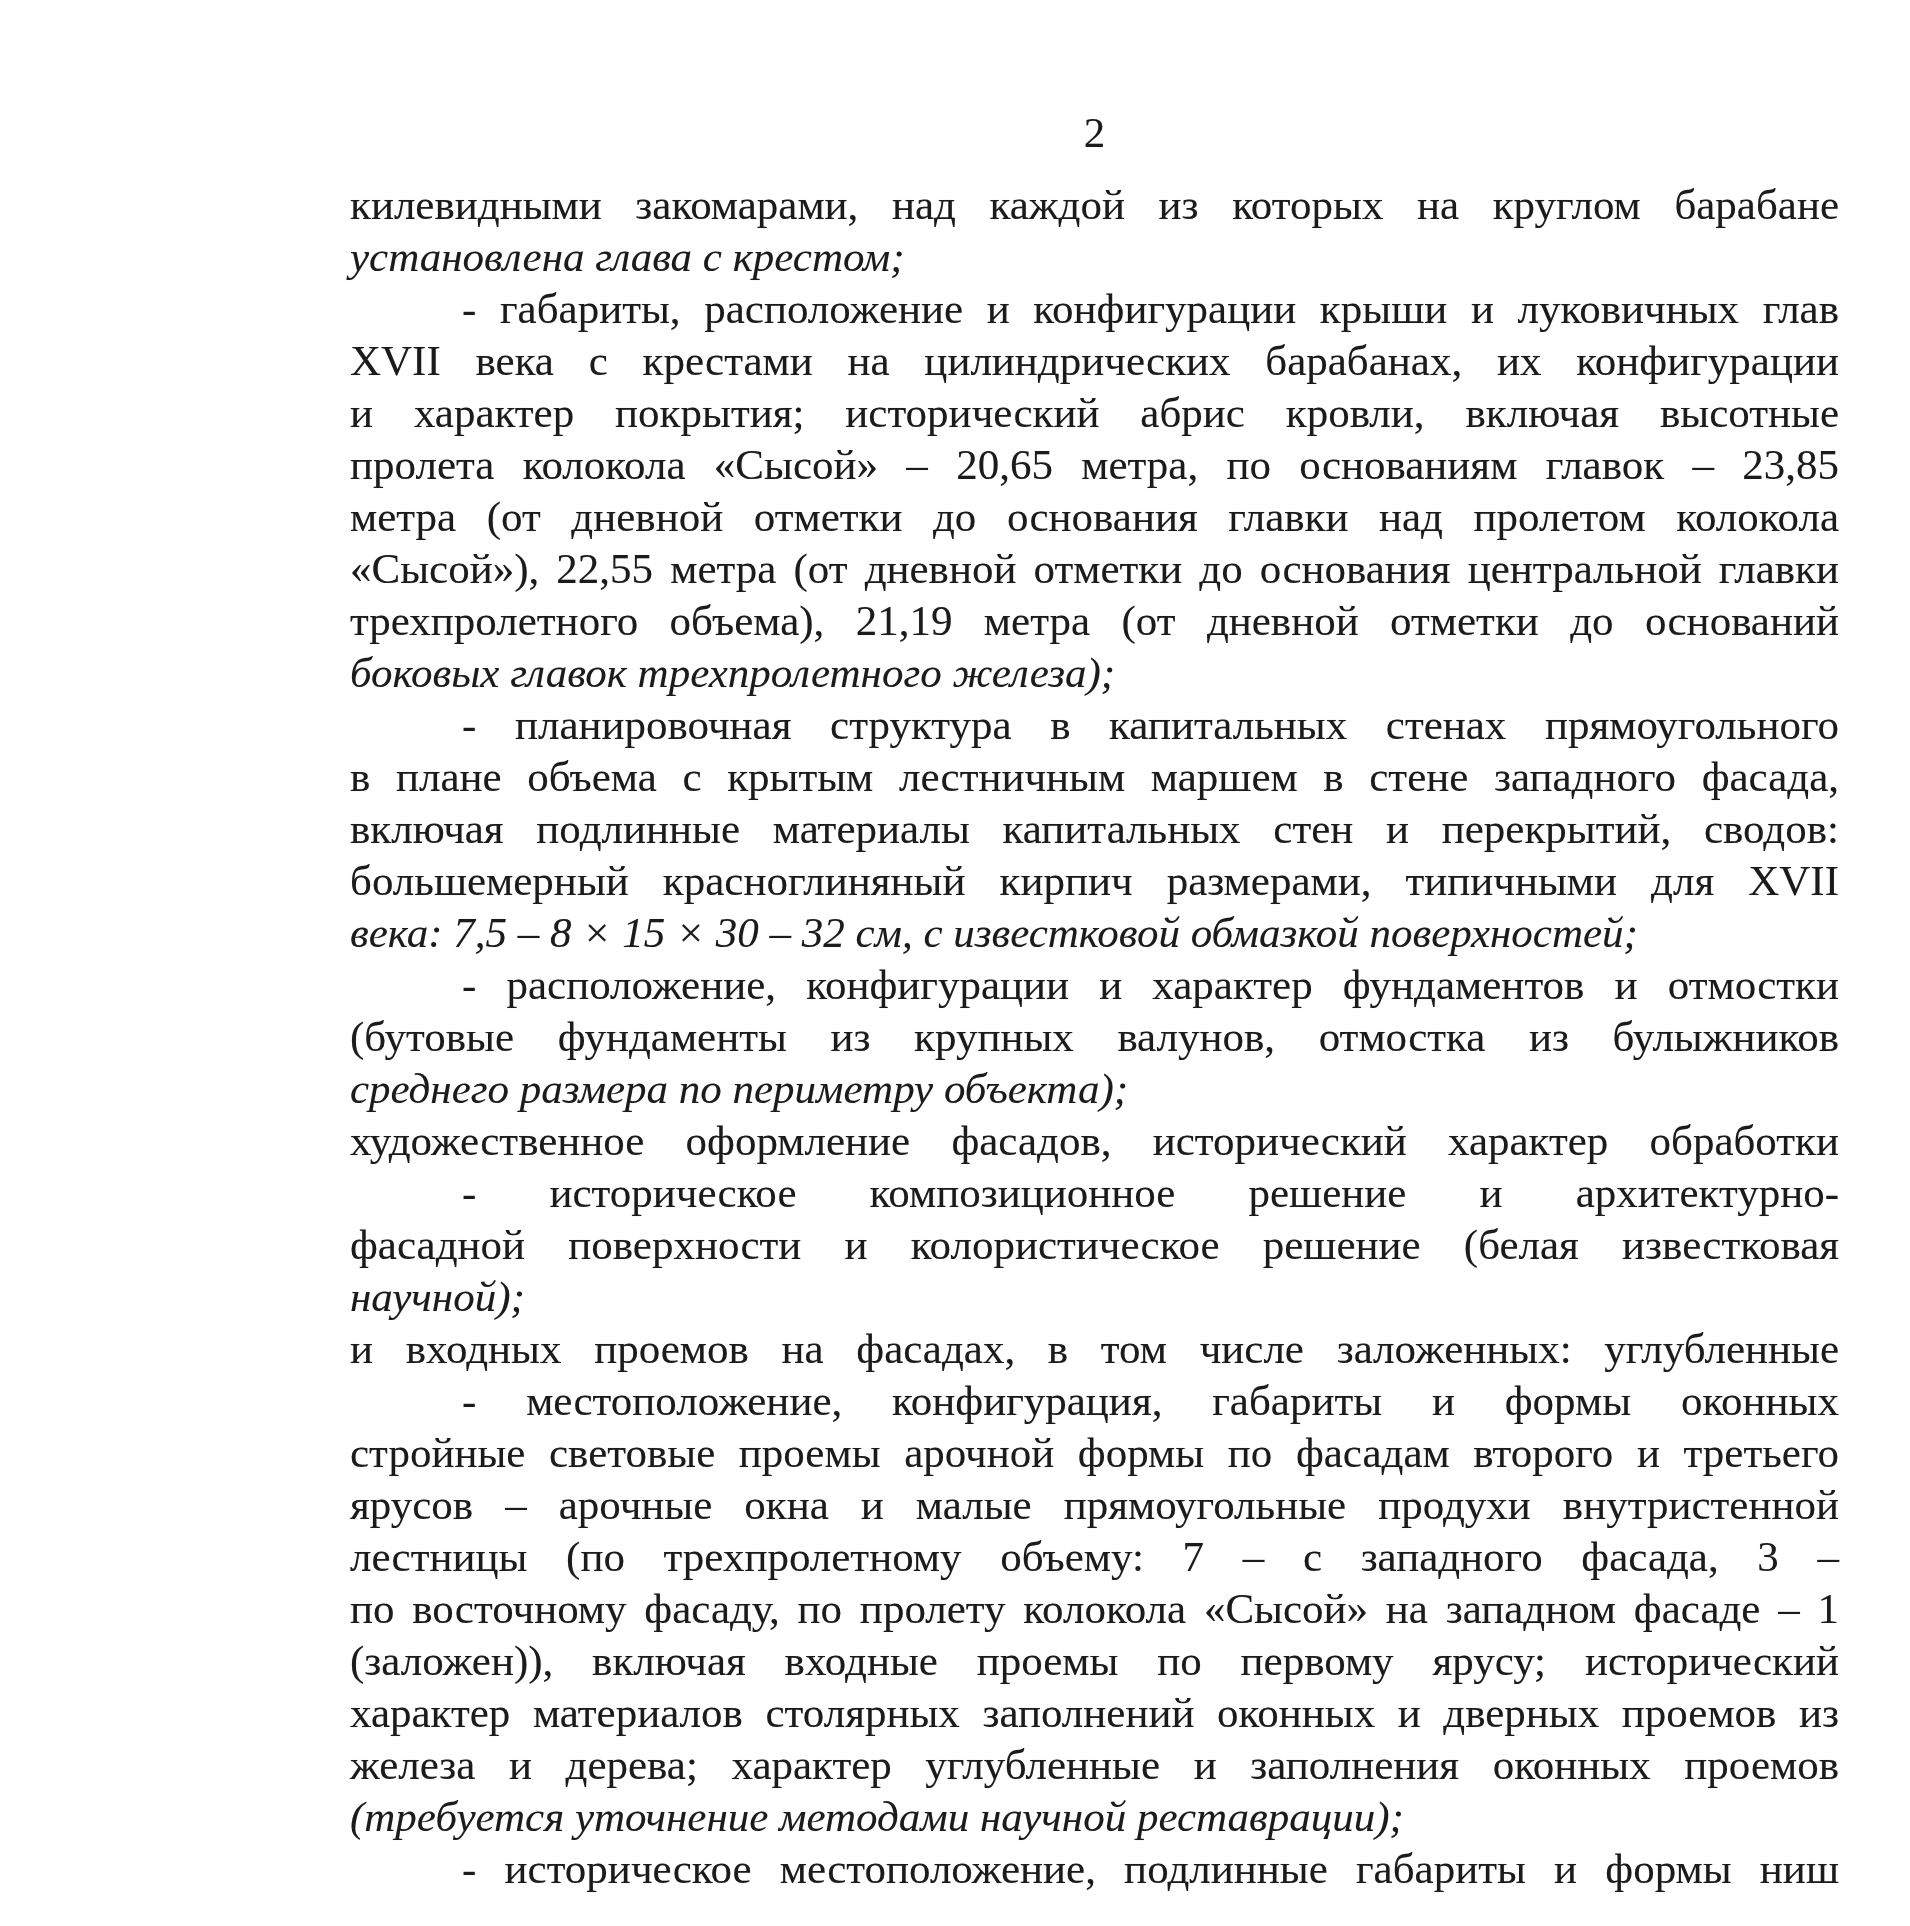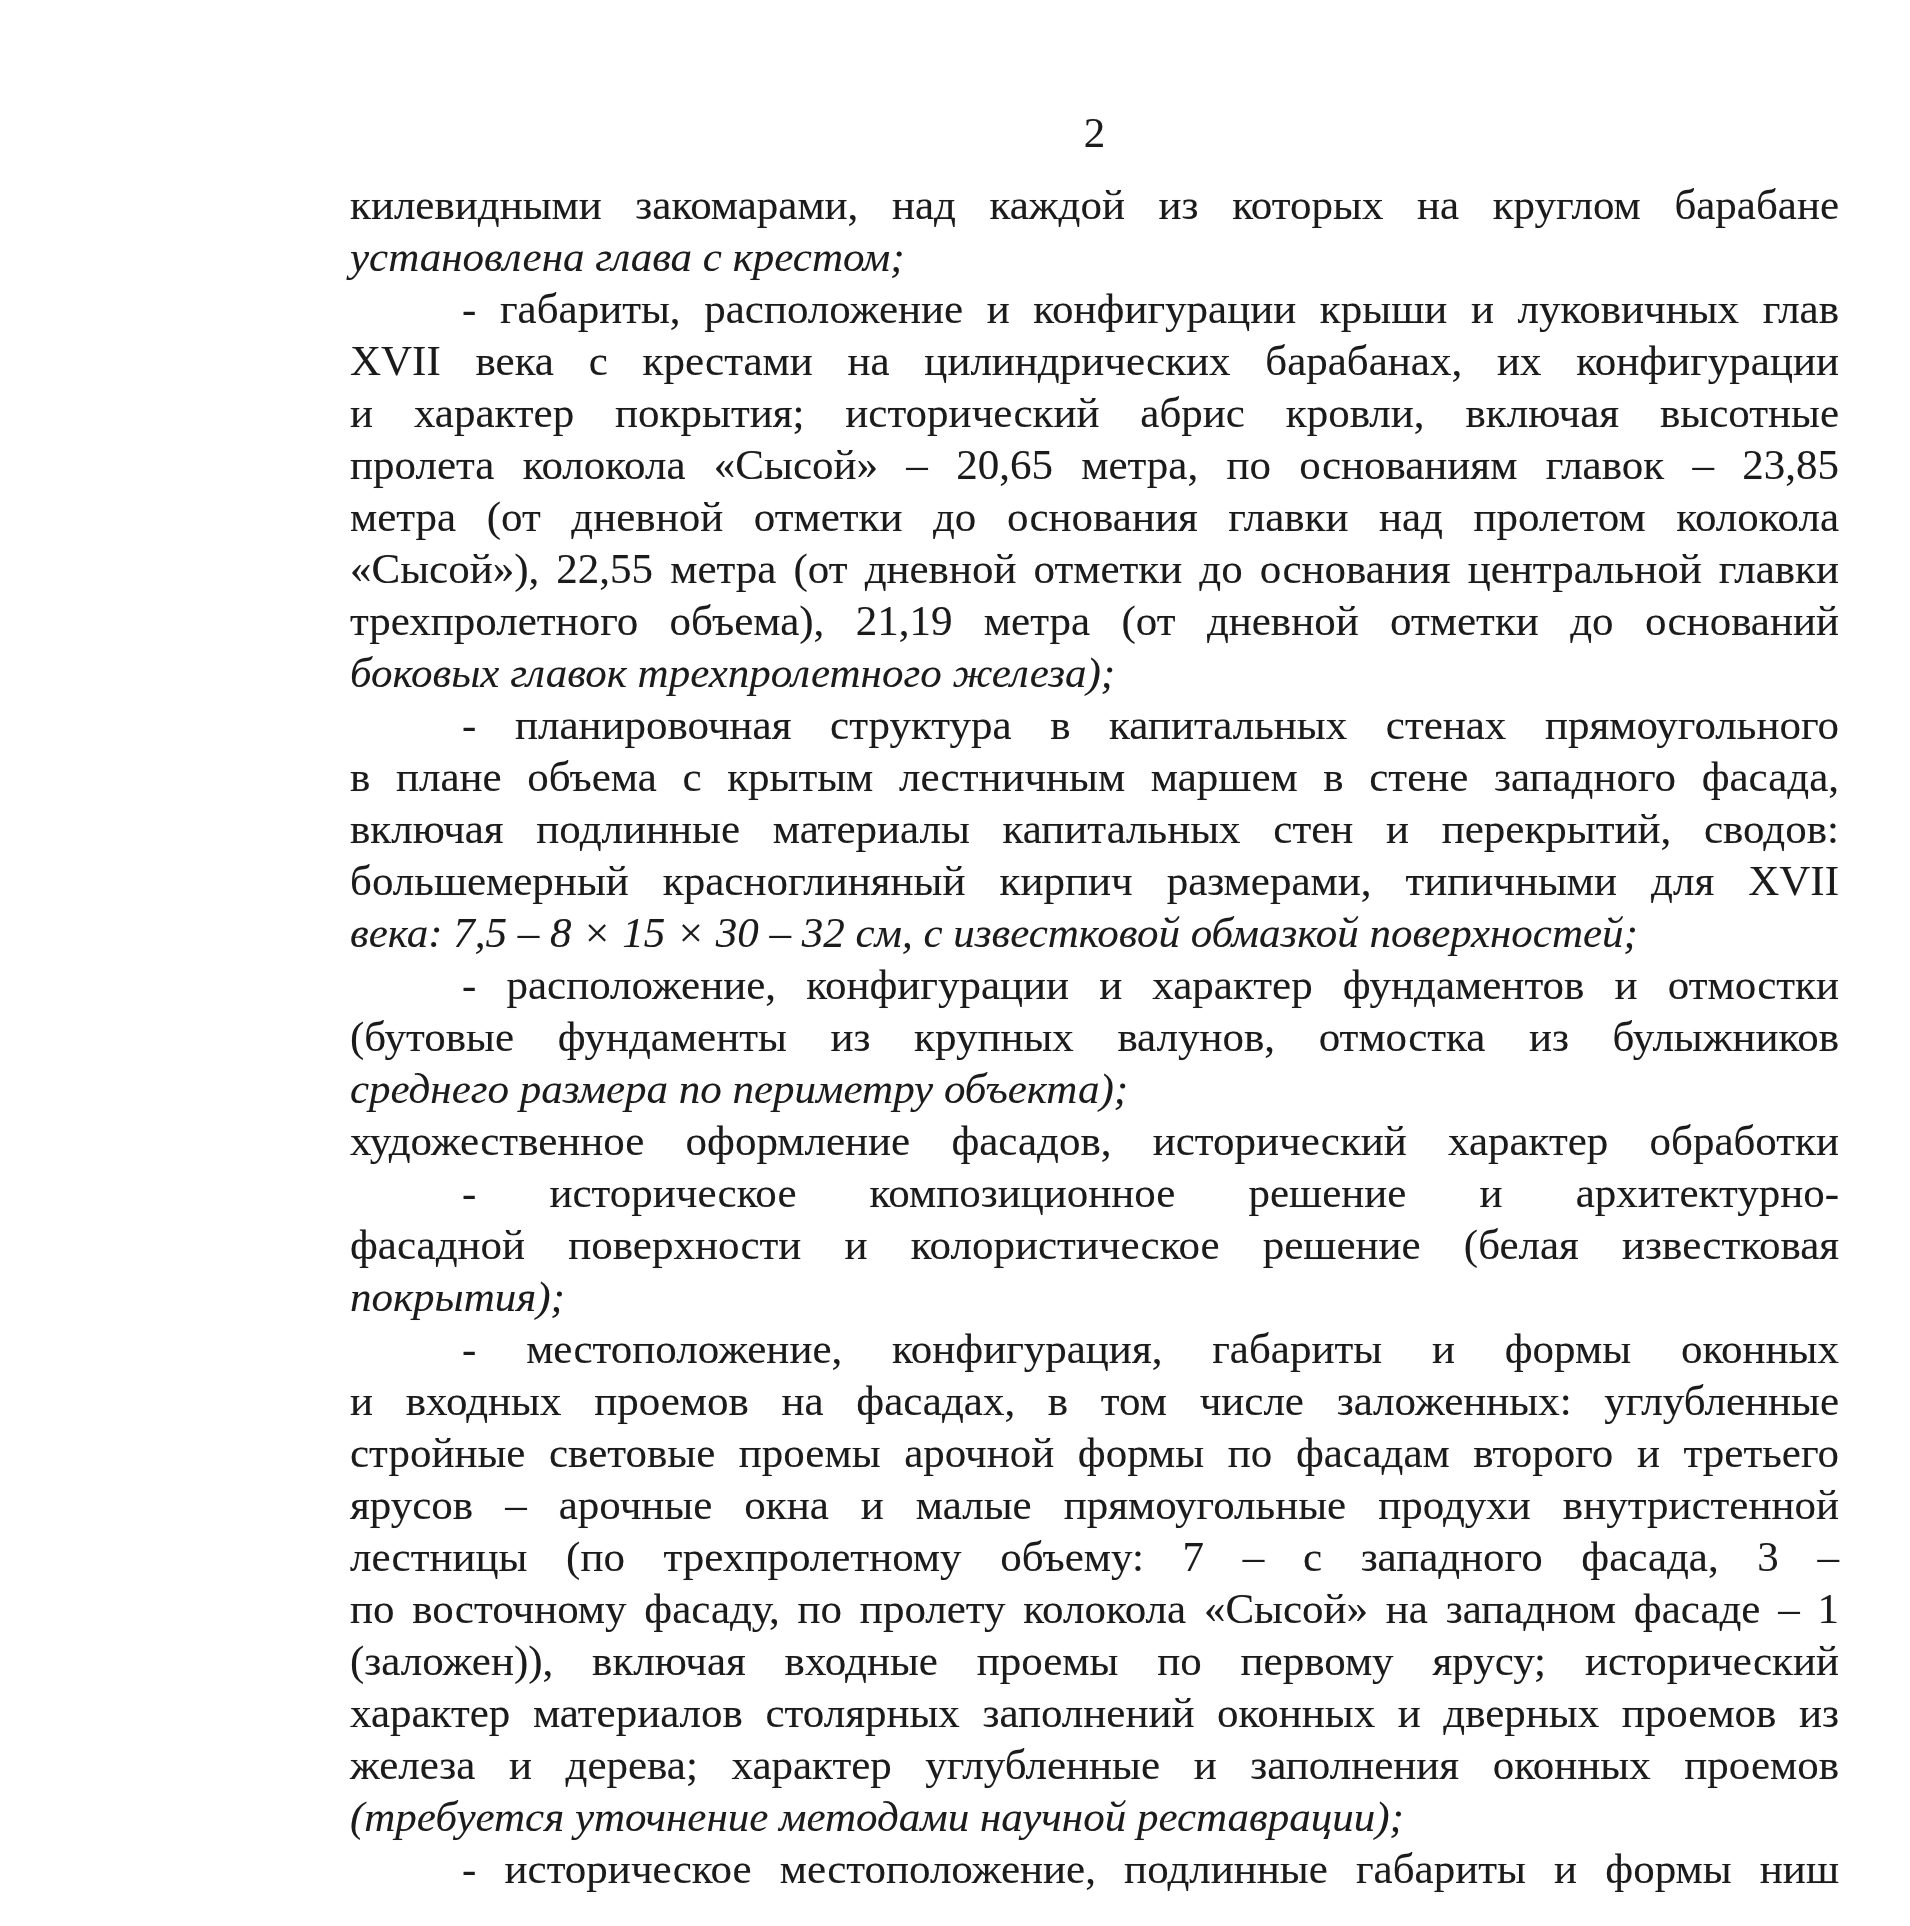--- a/index.html
+++ b/index.html
@@ -69,23 +69,23 @@
       <div class="line">в плане объема с крытым лестничным маршем в стене западного фасада,</div>
       <div class="line">включая подлинные материалы капитальных стен и перекрытий, сводов:</div>
       <div class="line">большемерный красноглиняный кирпич размерами, типичными для XVII</div>
       <div class="line para-end">века: 7,5 – 8 × 15 × 30 – 32 см, с известковой обмазкой поверхностей;</div>
       <div class="line indent">- расположение, конфигурации и характер фундаментов и отмостки</div>
       <div class="line">(бутовые фундаменты из крупных валунов, отмостка из булыжников</div>
       <div class="line para-end">среднего размера по периметру объекта);</div>
       <div class="line">художественное оформление фасадов, исторический характер обработки</div>
       <div class="line indent">- историческое композиционное решение и архитектурно-</div>
       <div class="line">фасадной поверхности и колористическое решение (белая известковая</div>
-      <div class="line para-end">покрытия);</div>
+      <div class="line para-end">научной);</div>
+      <div class="line">и входных проемов на фасадах, в том числе заложенных: углубленные</div>
       <div class="line indent">- местоположение, конфигурация, габариты и формы оконных</div>
-      <div class="line">и входных проемов на фасадах, в том числе заложенных: углубленные</div>
       <div class="line">стройные световые проемы арочной формы по фасадам второго и третьего</div>
       <div class="line">ярусов – арочные окна и малые прямоугольные продухи внутристенной</div>
       <div class="line">лестницы (по трехпролетному объему: 7 – с западного фасада, 3 –</div>
       <div class="line">по восточному фасаду, по пролету колокола «Сысой» на западном фасаде – 1</div>
       <div class="line">(заложен)), включая входные проемы по первому ярусу; исторический</div>
       <div class="line">характер материалов столярных заполнений оконных и дверных проемов из</div>
       <div class="line">железа и дерева; характер углубленные и заполнения оконных проемов</div>
       <div class="line para-end">(требуется уточнение методами научной реставрации);</div>
       <div class="line indent">- историческое местоположение, подлинные габариты и формы ниш</div>
     </div>

